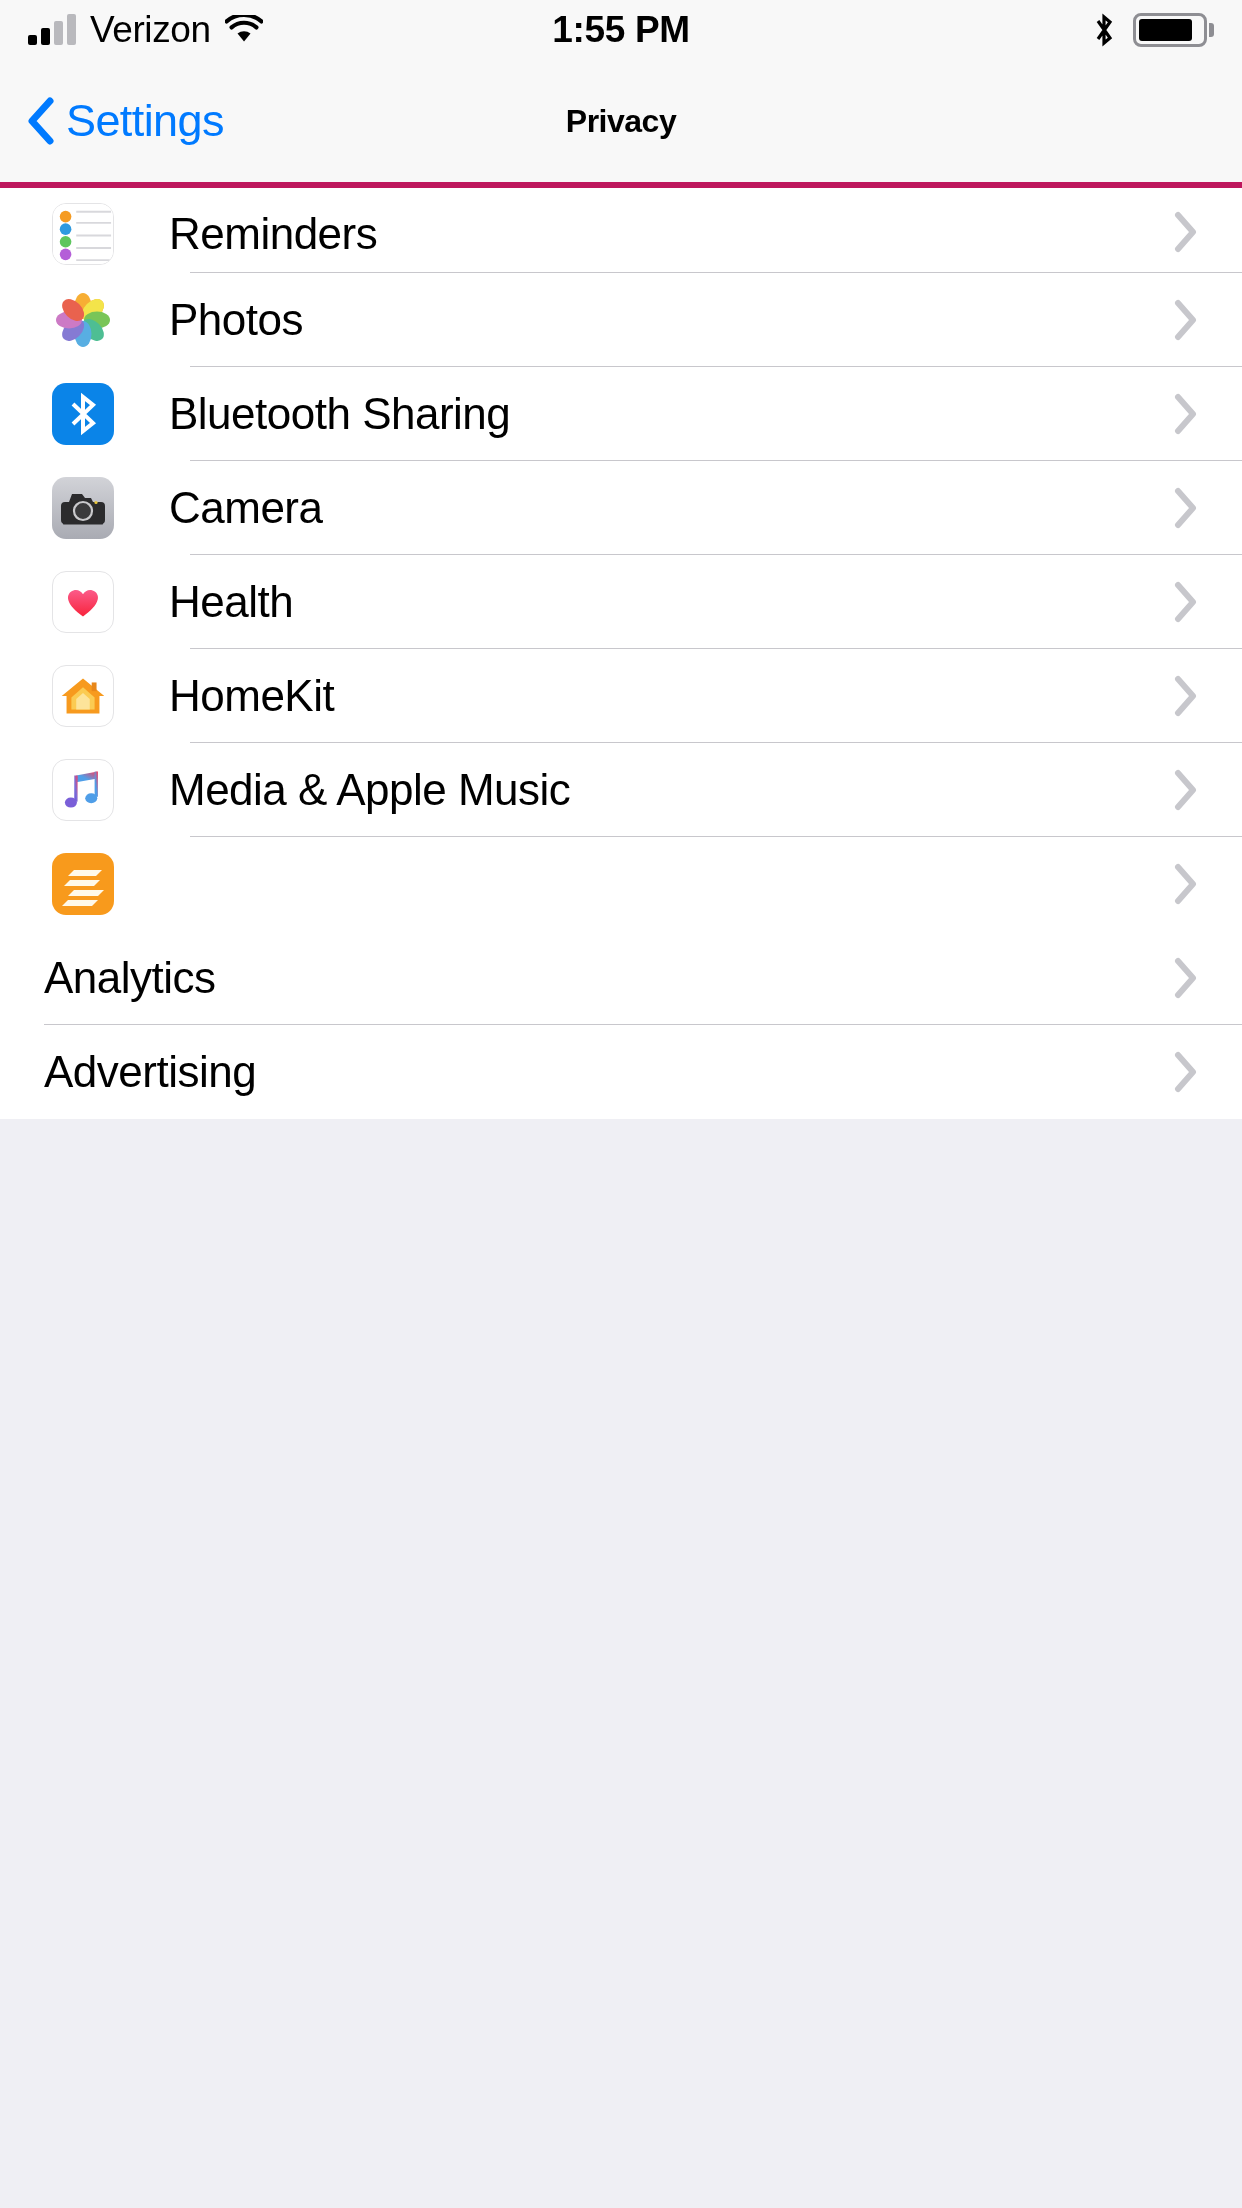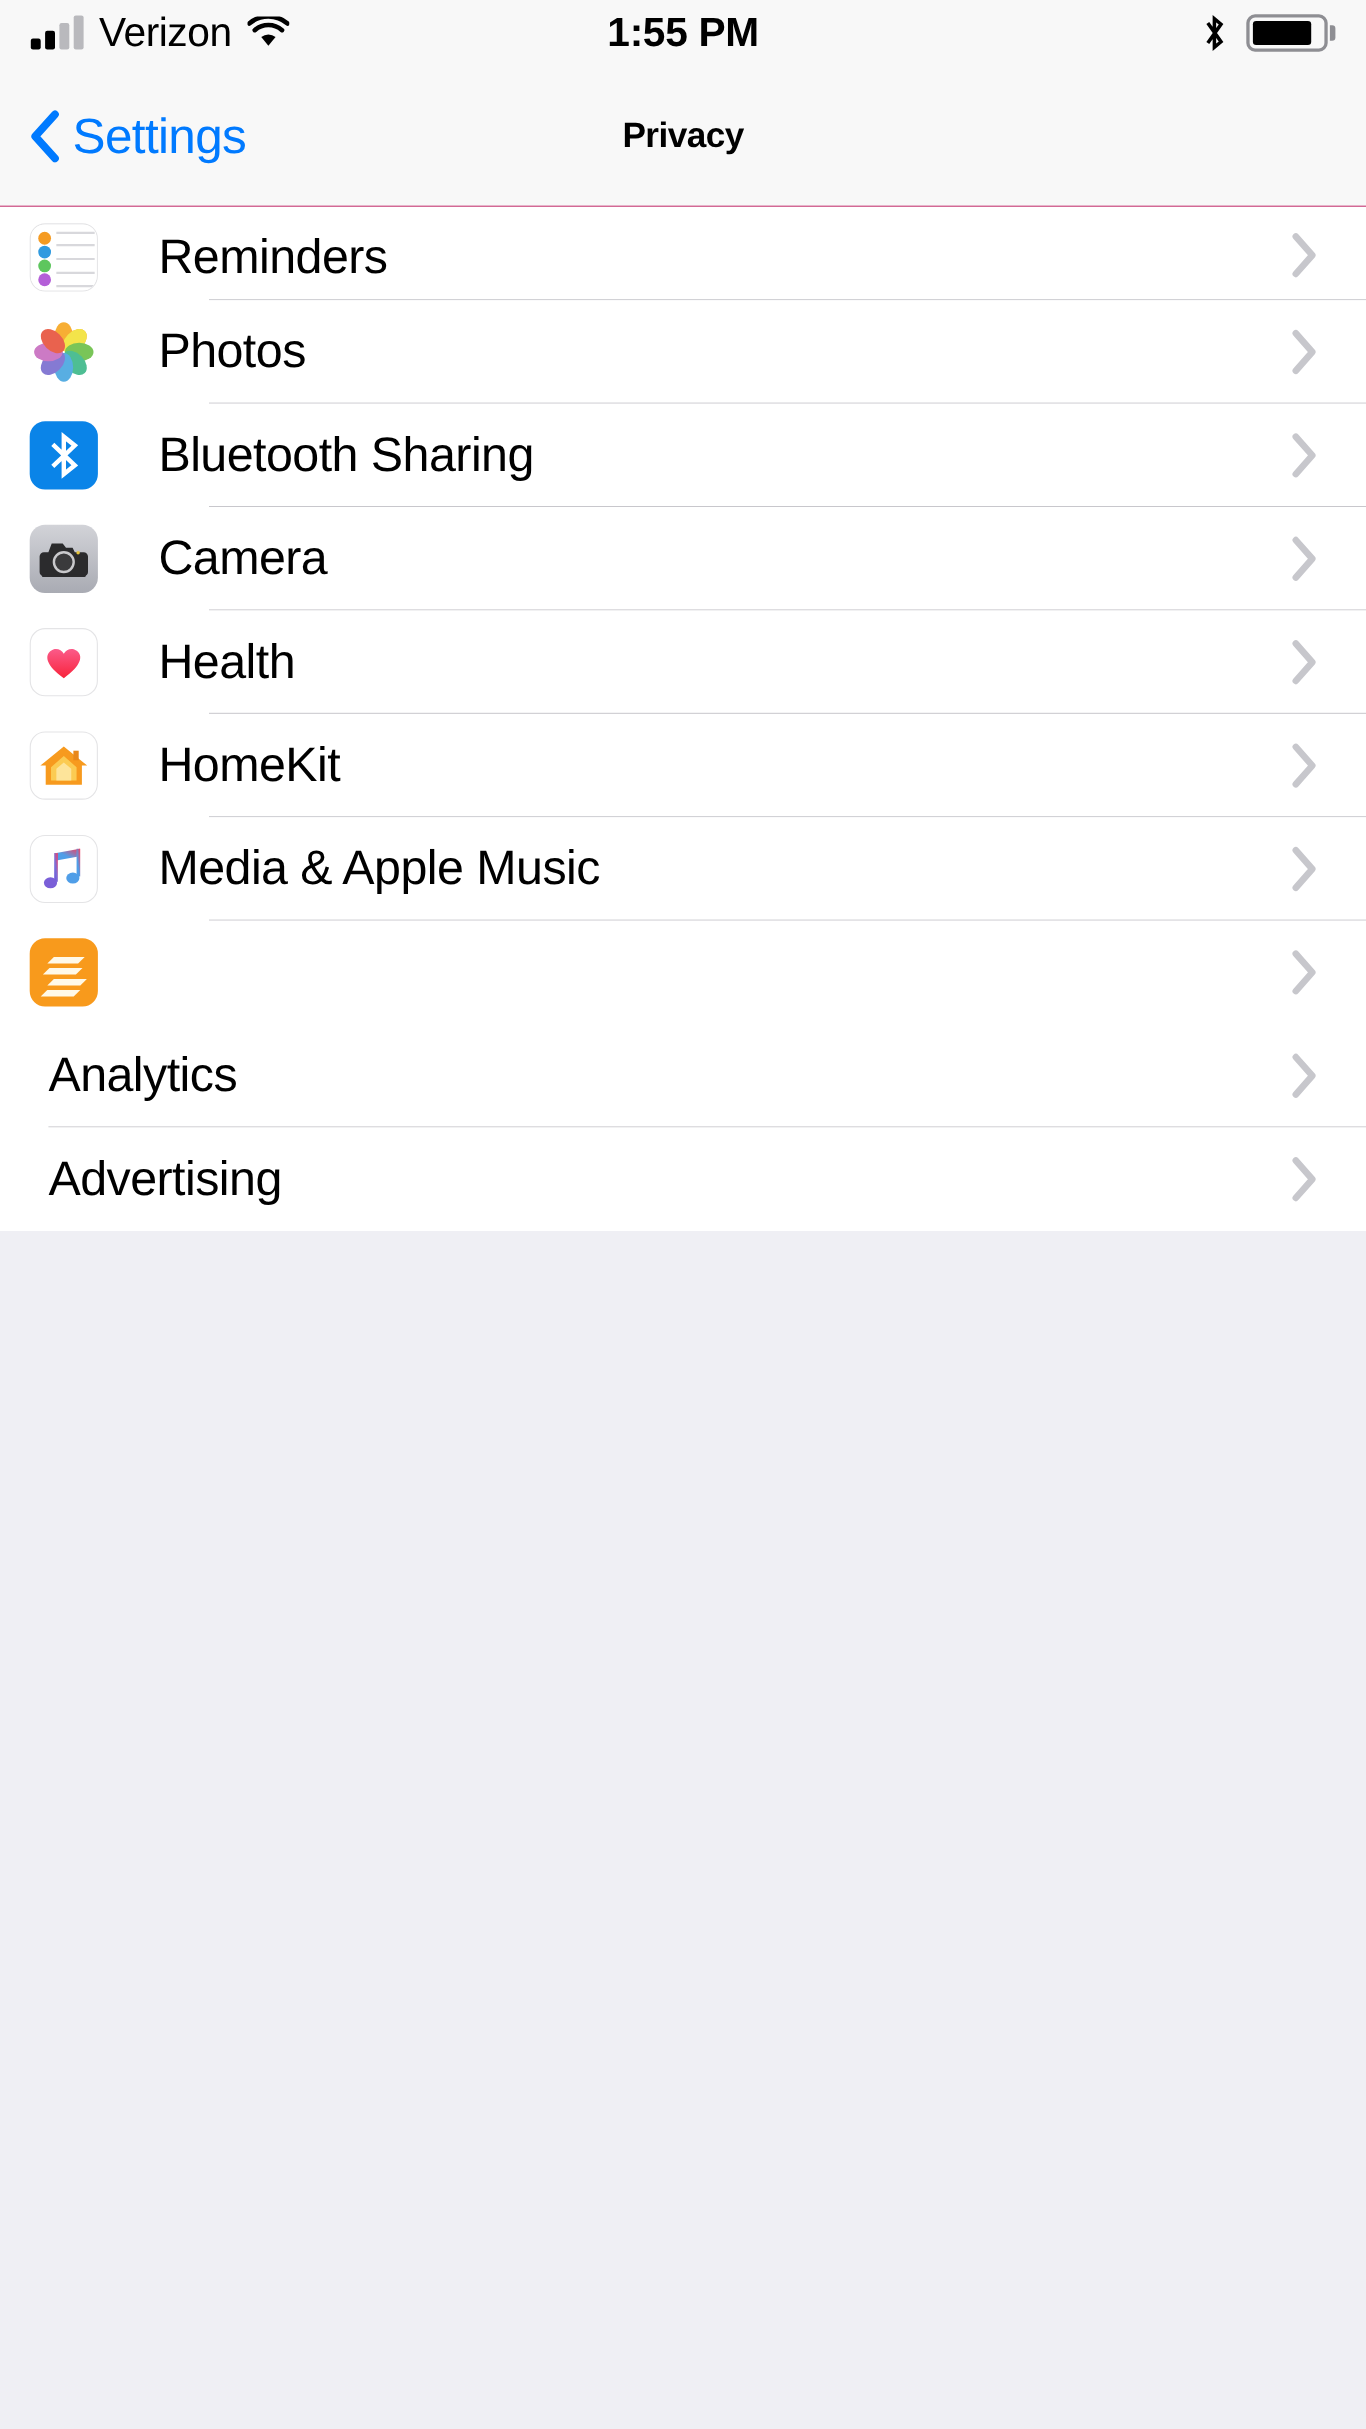--- a/index.html
+++ b/index.html
@@ -42,35 +42,35 @@
     width: 74px; height: 34px; border: 3px solid #8e8e93; border-radius: 8px;
     padding: 3px; display: flex; align-items: center;
   }
   .battery-fill { height: 100%; background: #000; border-radius: 3px; }
   .battery-cap { width: 5px; height: 14px; background: #8e8e93; border-radius: 0 3px 3px 0; margin-left: 2px; }
 
   
   .nav-bar {
     position: relative; height: 128px; background: #f8f8f8;
     display: flex; align-items: center; padding: 0 26px;
-    border-bottom: 1px solid #be185d;
+    border-bottom: 6px solid #be185d;
   }
   .back-btn { display: flex; align-items: center; gap: 10px; cursor: pointer; z-index: 2;}
   .back-chevron { width: 30px; height: 48px; }
   .back-label { font-size: 45px; color: #007aff; letter-spacing: -0.6px; }
   .nav-title {
     position: absolute; left: 0; right: 0; text-align: center;
     font-size: 32px; font-weight: bold; color: #000; letter-spacing: -0.5px;
   }
 
   
   .list-section { background: #ffffff; }
   .row {
     position: relative; display: flex; align-items: center;
-    height: 94px; background: #fff; padding-left: 27px; cursor: pointer;
+    height: 94px; background: #fff; padding-left: 52px; cursor: pointer;
   }
   .row.partial { height: 85px; align-items: flex-end; }
   .row-sep {
     position: absolute; left: 190px; right: 0; bottom: 0; height: 1px; background: #c8c7cc;
   }
   .row-icon {
     width: 62px; height: 62px; flex: 0 0 62px; border-radius: 14px;
     display: flex; align-items: center; justify-content: center; overflow: hidden;
   }
   .row.partial .row-icon { margin-bottom: 8px; }

